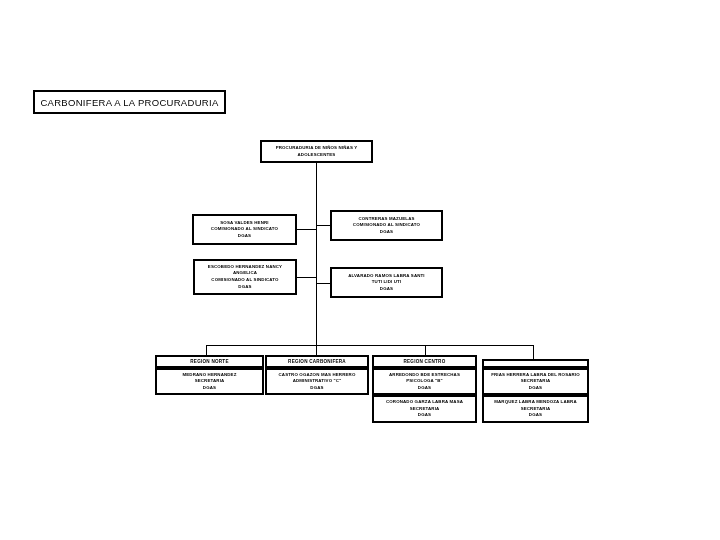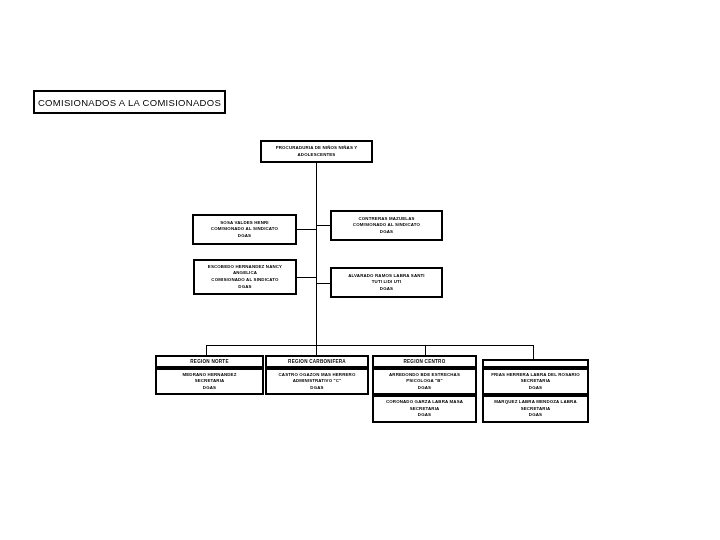--- a/index.html
+++ b/index.html
@@ -86,21 +86,21 @@
     height: 1px;
     background: #000;
   }
 </style>
 </head>
 <body>
 
 <div class="canvas">
 
   <div class="title-banner">
-    <span>COMISIONADOS A LA COMISIONADOS</span>
+    <span>CARBONIFERA A LA PROCURADURIA</span>
   </div>
 
   <div class="node" style="left:260px; top:140px; width:113px; height:23px;">
     <span class="ln">PROCURADURIA DE NIÑOS NIÑAS Y</span>
     <span class="ln">ADOLESCENTES</span>
   </div>
 
   <div class="vline" style="left:316px; top:163px; height:182px;"></div>
 
   <div class="hline" style="left:296px; top:229px; width:21px;"></div>

